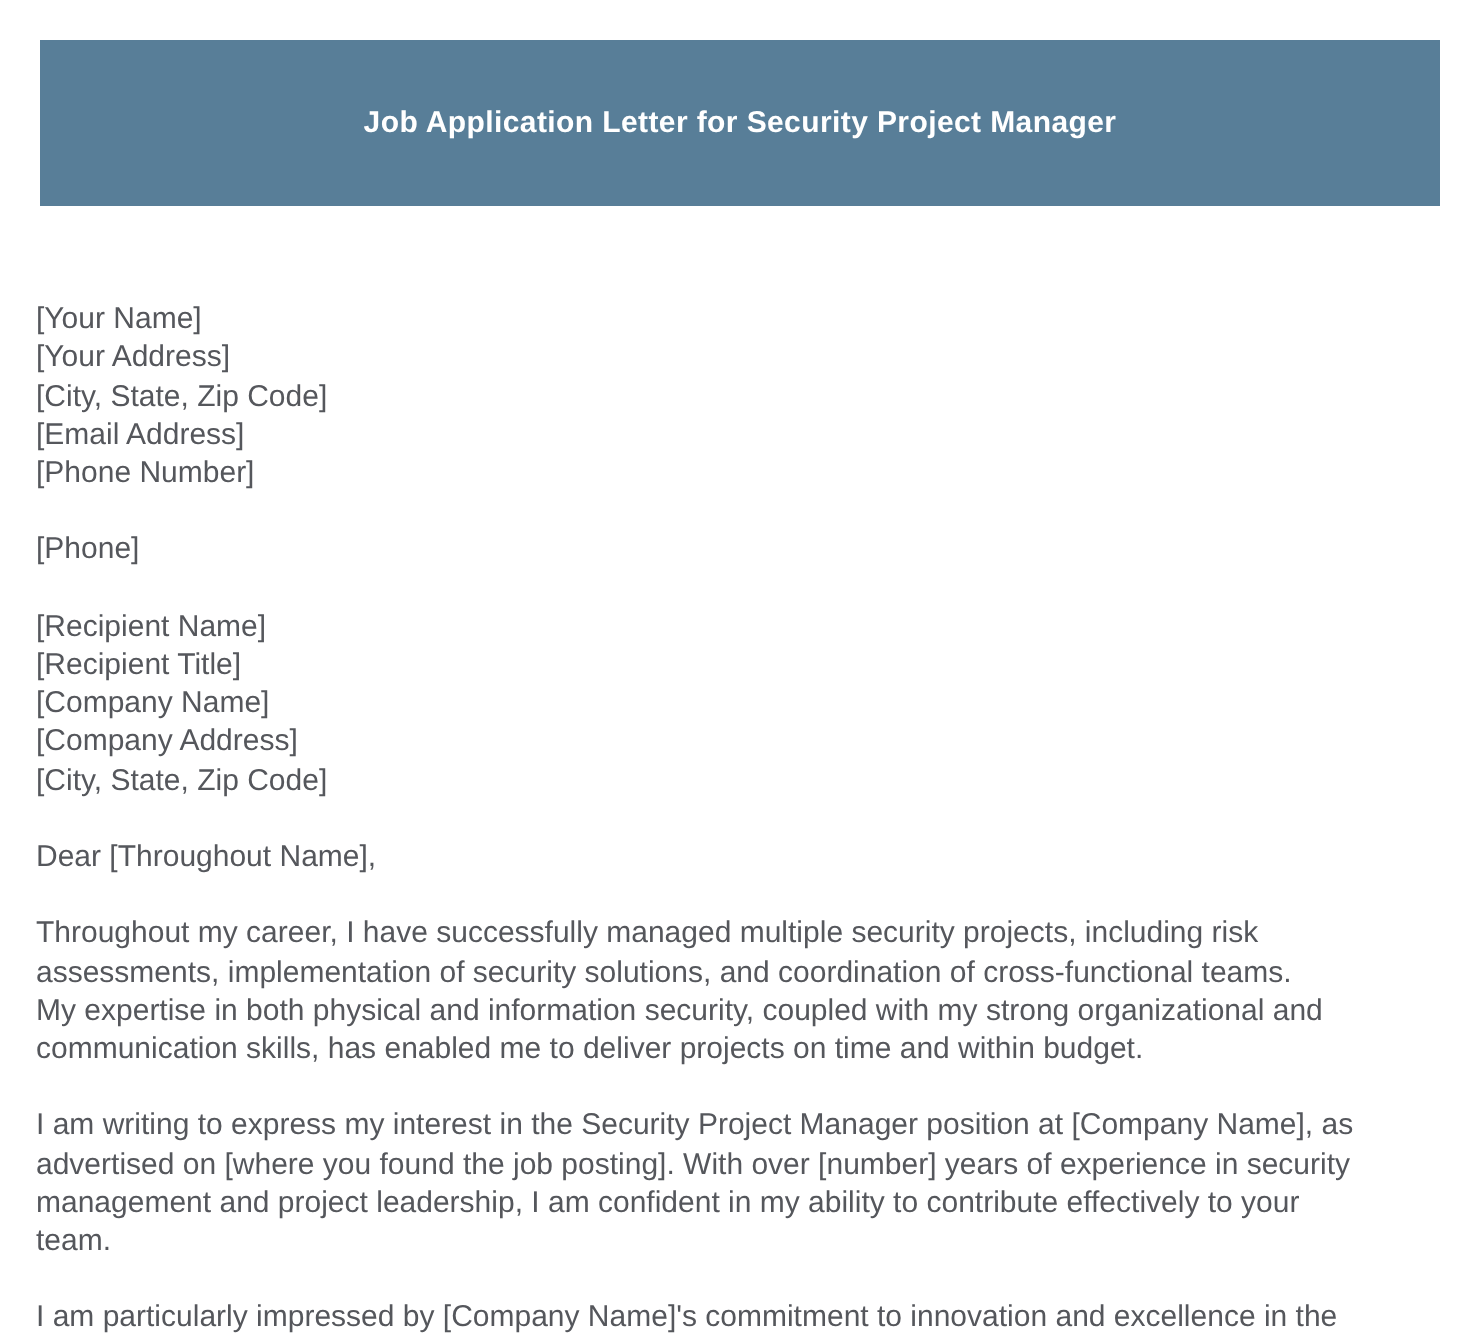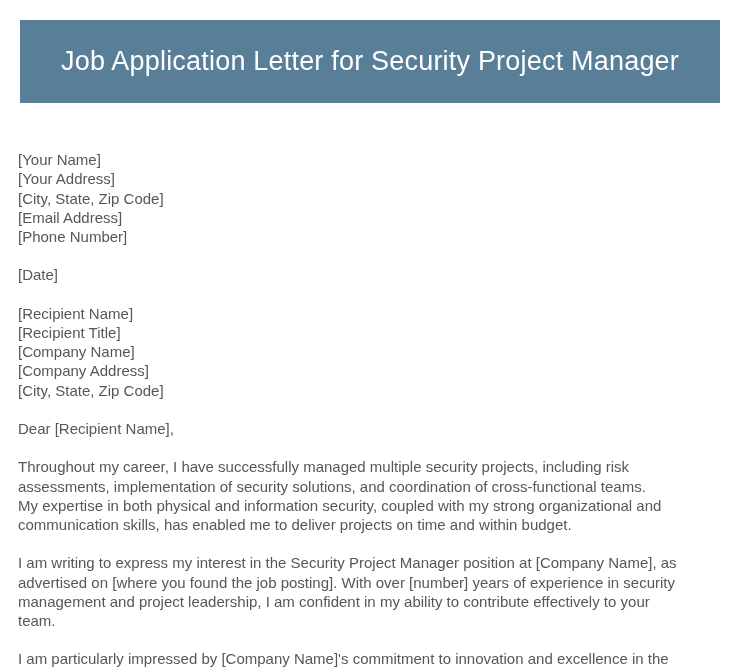--- a/index.html
+++ b/index.html
@@ -25,22 +25,22 @@
     width: 700px;
     height: 83px;
     background: var(--header_bg, #587E98);
     display: flex;
     align-items: center;
     justify-content: center;
   }
   .title-bar h1 {
     margin: 0;
     color: var(--header_text, #ffffff);
-    font-size: 27px;
-    font-weight: 400;
+    font-size: 15px;
+    font-weight: 700;
     letter-spacing: 0.2px;
     text-align: center;
   }
   .letter {
     position: absolute;
     left: 18px;
     top: 131px;
     width: 712px;
     color: var(--body_text, #55575C);
     font-size: 15px;
@@ -60,27 +60,27 @@
   <header class="title-bar">
     <h1>Job Application Letter for Security Project Manager</h1>
   </header>
 
   <main class="letter">
     <div class="block">[Your Name]
 [Your Address]
 [City, State, Zip Code]
 [Email Address]
 [Phone Number]</div>
-    <div class="block">[Date]</div>
+    <div class="block">[Phone]</div>
     <div class="block">[Recipient Name]
 [Recipient Title]
 [Company Name]
 [Company Address]
 [City, State, Zip Code]</div>
-    <div class="block">Dear [Recipient Name],</div>
+    <div class="block">Dear [Throughout Name],</div>
     <div class="block">Throughout my career, I have successfully managed multiple security projects, including risk
 assessments, implementation of security solutions, and coordination of cross-functional teams.
 My expertise in both physical and information security, coupled with my strong organizational and
 communication skills, has enabled me to deliver projects on time and within budget.</div>
     <div class="block">I am writing to express my interest in the Security Project Manager position at [Company Name], as
 advertised on [where you found the job posting]. With over [number] years of experience in security
 management and project leadership, I am confident in my ability to contribute effectively to your
 team.</div>
     <div class="block">I am particularly impressed by [Company Name]'s commitment to innovation and excellence in the
 field of security. I am eager to bring my background in project management, strategic planning, and

